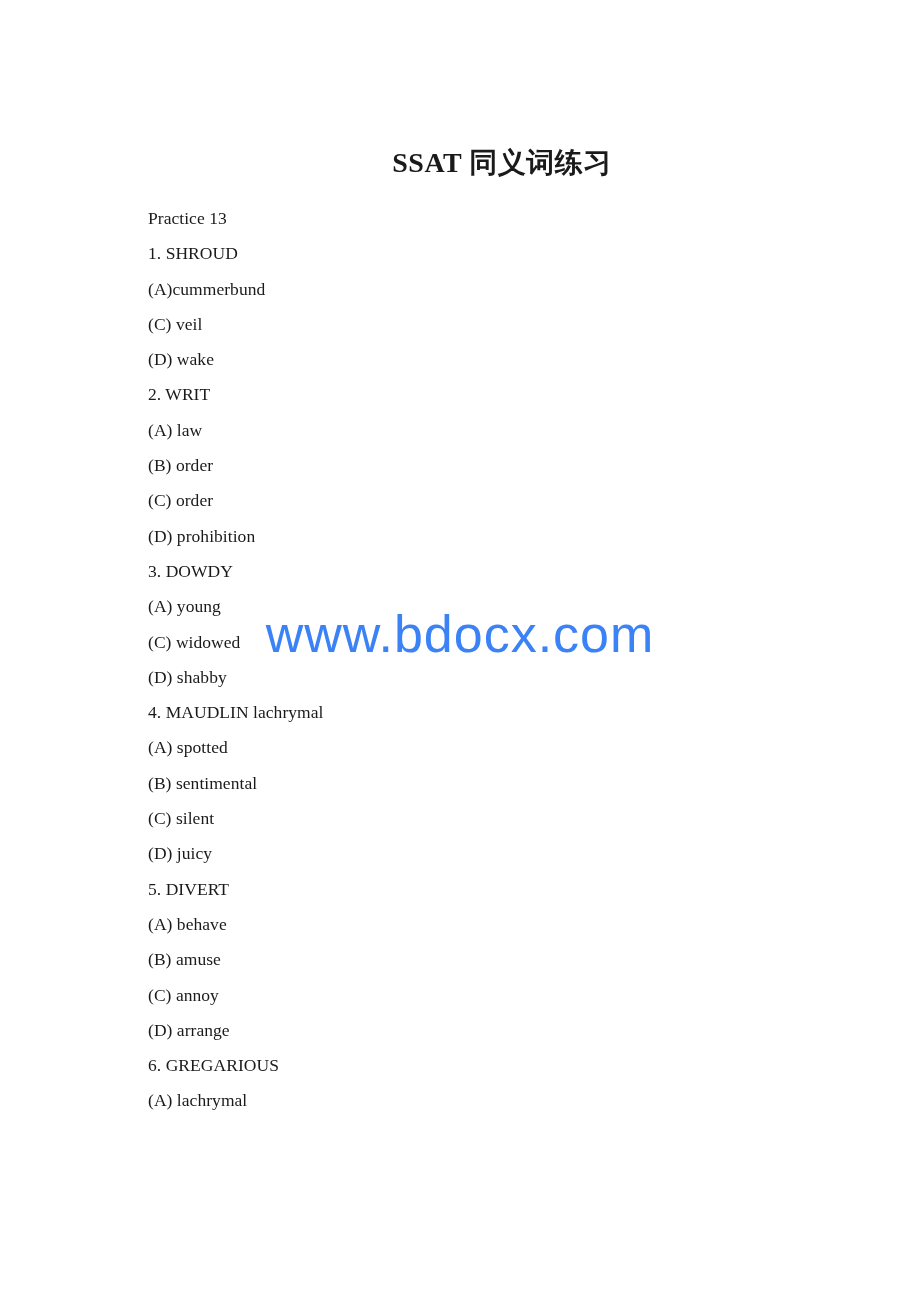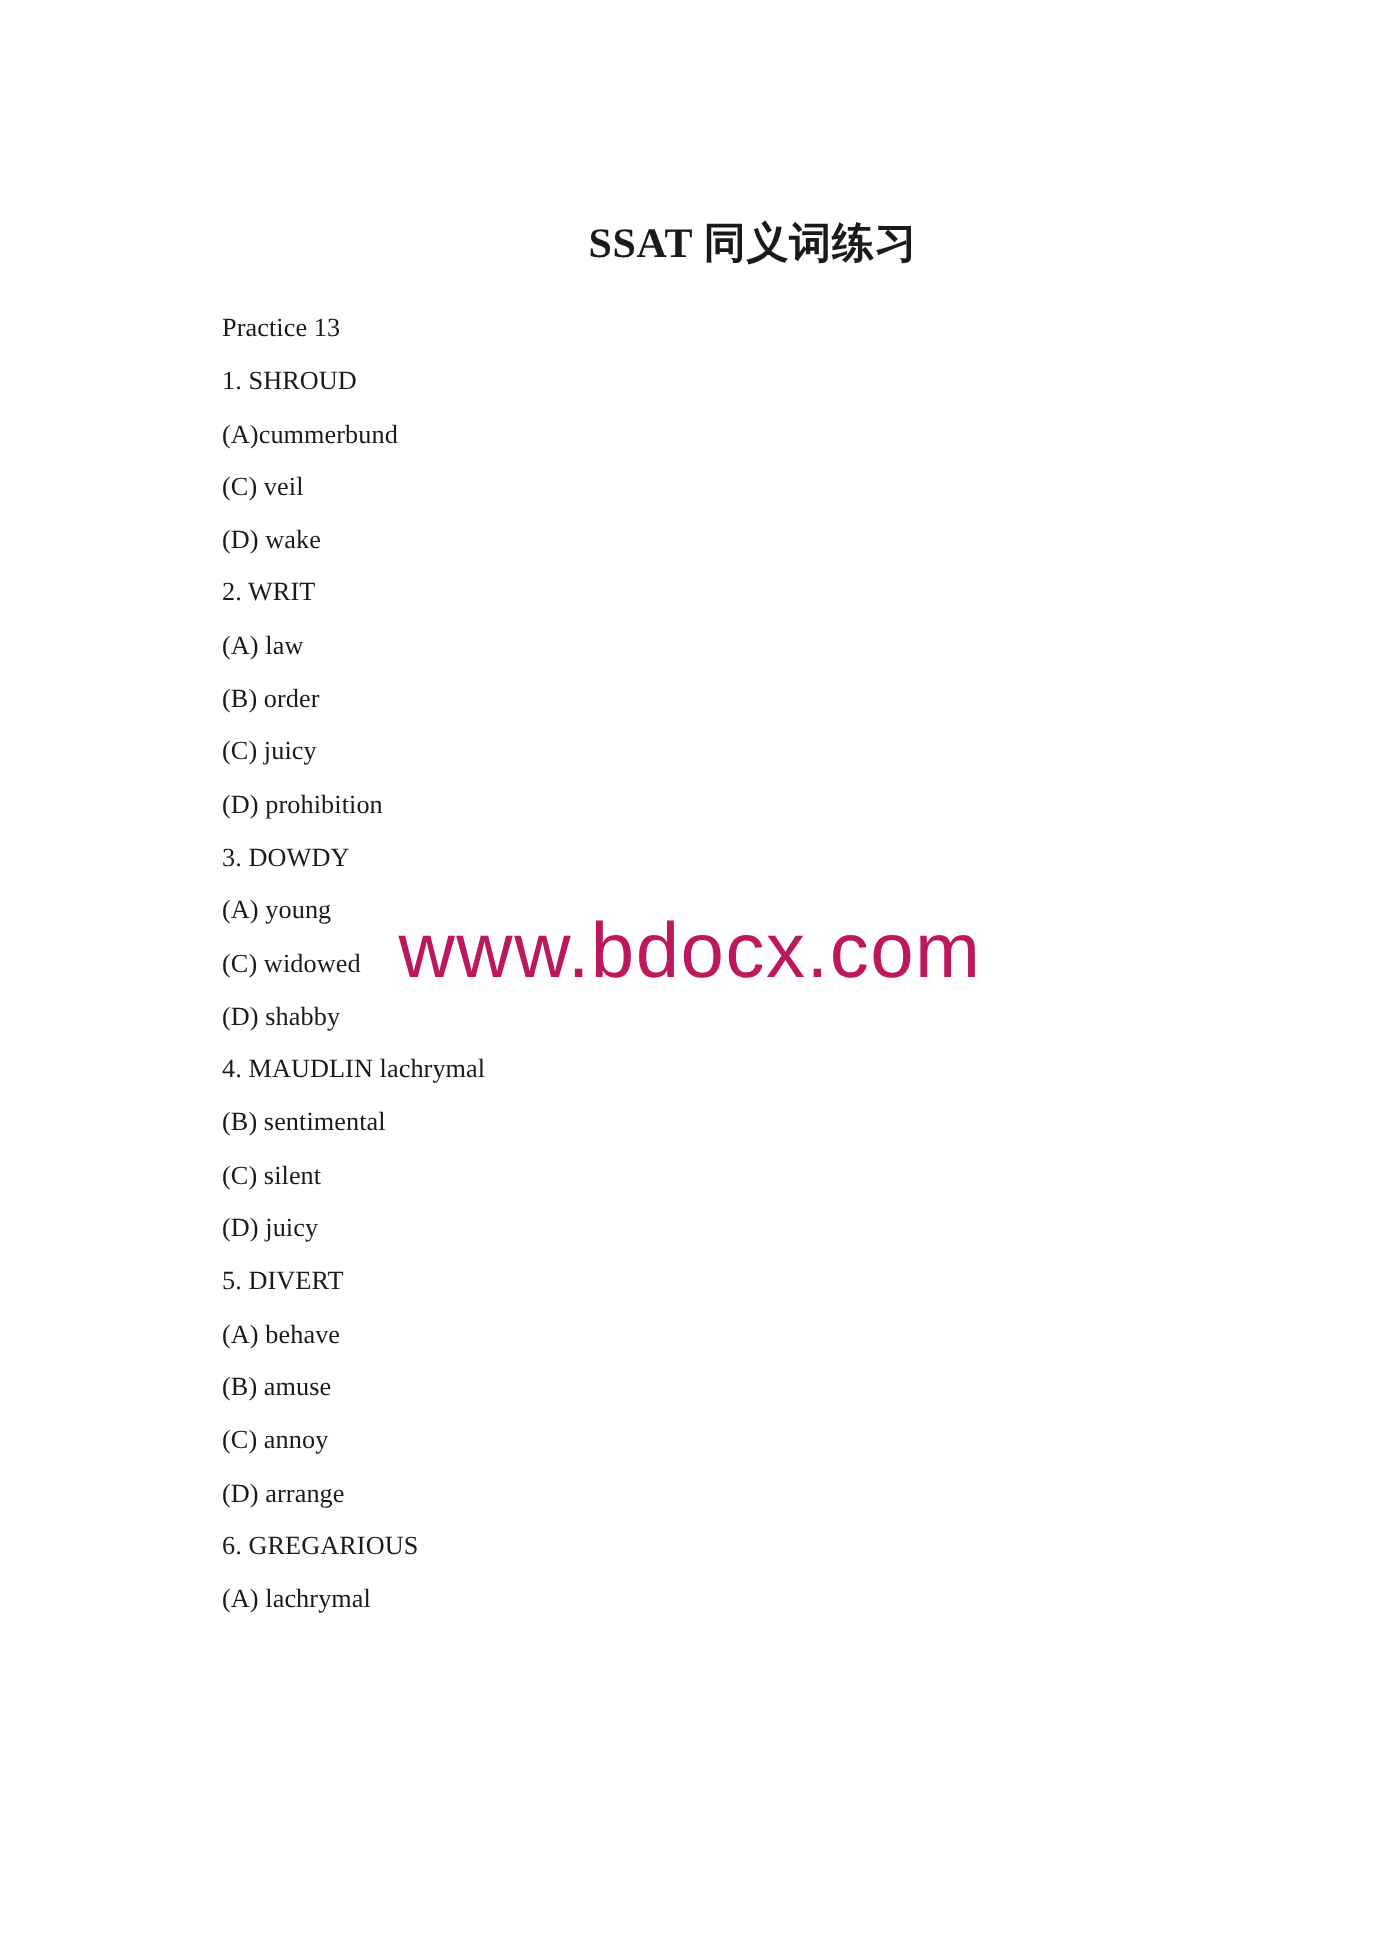--- a/index.html
+++ b/index.html
@@ -31,21 +31,21 @@
   .watermark {
     position: absolute;
     left: 0;
     top: 604px;
     width: 920px;
     text-align: center;
     font-family: "Liberation Sans", "DejaVu Sans", sans-serif;
     font-size: 52px;
     font-weight: 400;
     letter-spacing: 1px;
-    color: #be185d;
+    color: #3b82f6;
     white-space: nowrap;
     user-select: none;
     pointer-events: none;
     z-index: 1;
   }
 
   
   .content {
     position: absolute;
     left: 0;
@@ -99,27 +99,28 @@
 
     <div class="lines">
       <div class="line">Practice 13</div>
       <div class="line heading">1. SHROUD</div>
       <div class="line">(A)cummerbund</div>
       <div class="line">(C) veil</div>
       <div class="line">(D) wake</div>
       <div class="line heading">2. WRIT</div>
       <div class="line">(A) law</div>
       <div class="line">(B) order</div>
-      <div class="line">(C) juicy</div>
+      <div class="line">(C) order</div>
       <div class="line">(D) prohibition</div>
       <div class="line heading">3. DOWDY</div>
       <div class="line">(A) young</div>
       <div class="line">(C) widowed</div>
       <div class="line">(D) shabby</div>
       <div class="line heading">4. MAUDLIN lachrymal</div>
+      <div class="line">(A) spotted</div>
       <div class="line">(B) sentimental</div>
       <div class="line">(C) silent</div>
       <div class="line">(D) juicy</div>
       <div class="line heading">5. DIVERT</div>
       <div class="line">(A) behave</div>
       <div class="line">(B) amuse</div>
       <div class="line">(C) annoy</div>
       <div class="line">(D) arrange</div>
       <div class="line heading">6. GREGARIOUS</div>
       <div class="line">(A) lachrymal</div>

